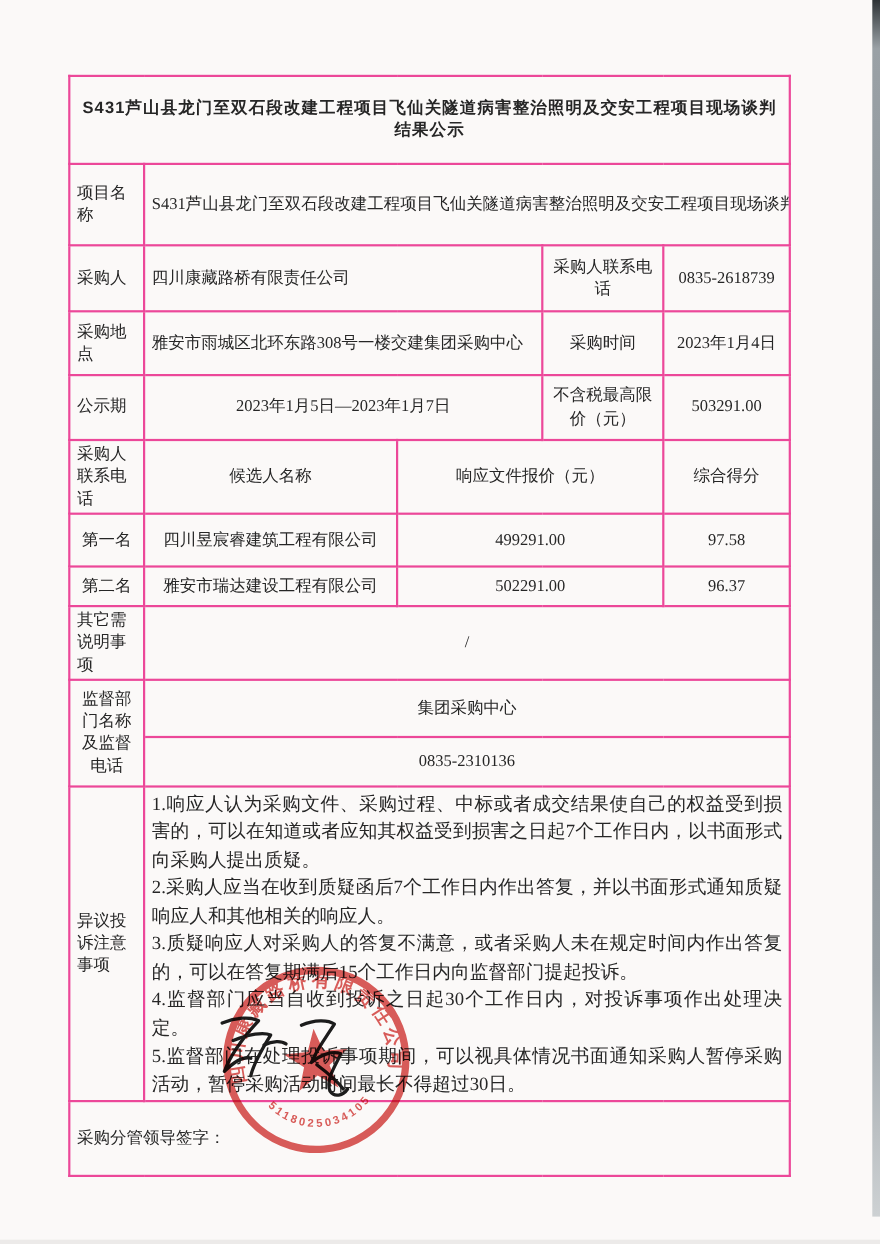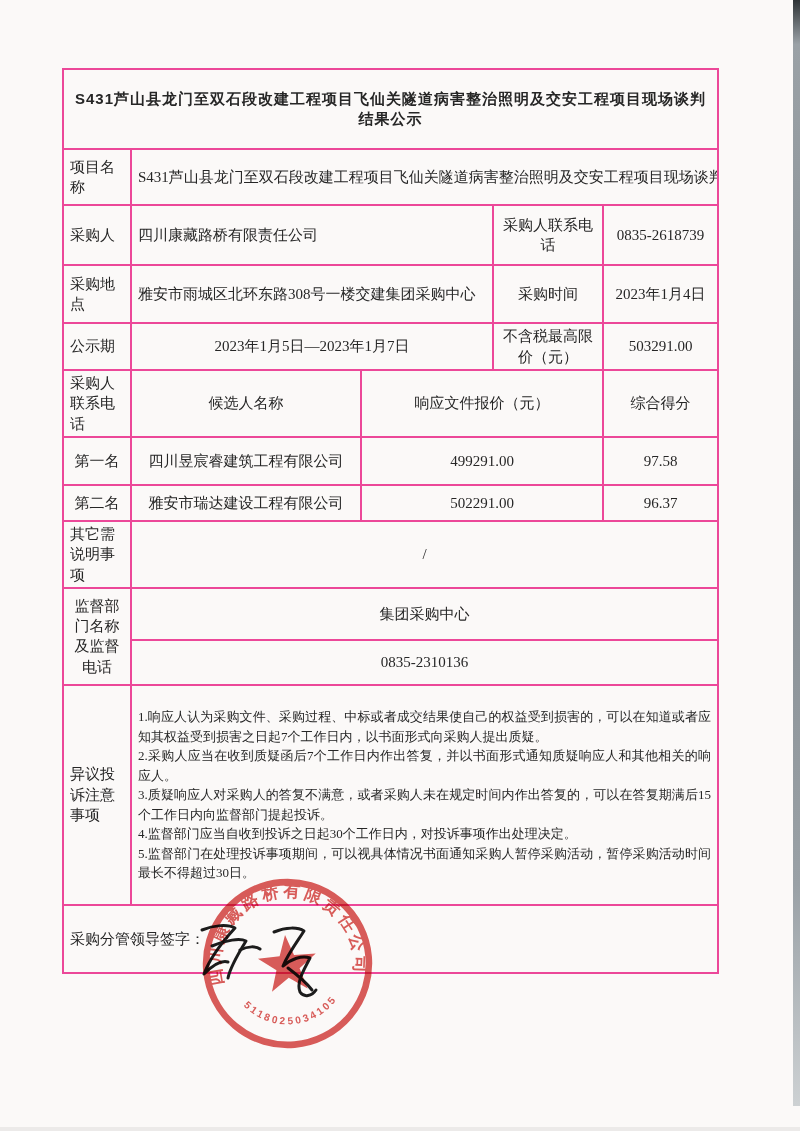--- a/index.html
+++ b/index.html
@@ -35,21 +35,21 @@
     font-family:"Liberation Sans","DejaVu Sans",sans-serif;
     font-weight:700;font-size:21px;letter-spacing:1px;
     text-align:center;line-height:1.75;padding:6px 10px;
   }
   td.lab{text-align:left;padding-left:4px;padding-right:4px;}
   td.lab-c{text-align:center;padding-left:2px;padding-right:2px;margin-top:12px;}
   td.c{text-align:center;}
   td.l{text-align:left;}
   td.project-val{font-size:14px;white-space:nowrap;padding-left:5px;}
   td.notice-cell{padding:10px 8px 8px 9px;}
-  .notice-line{font-size:13px;line-height:1.5;text-align:justify;}
+  .notice-line{font-size:17px;line-height:1.5;text-align:justify;}
   td.sig-cell{padding-left:5px;font-size:15.5px;}
   svg.signature{position:absolute;left:188px;top:916px;width:168px;height:92px;z-index:3;}
   svg.stamp{
     position:absolute;left:201px;top:877px;width:173px;height:173px;z-index:4;
     mix-blend-mode:multiply;opacity:.93;transform:rotate(-5deg);
   }
 </style>
 </head>
 <body>
 
@@ -62,40 +62,40 @@
         <col style="width:132px">
       <col style="width:110px">
         <col style="width:115px">
     </colgroup>
 
     <tbody>
         <tr style="height:80px">
       <td class="title-cell" colspan="5">S431芦山县龙门至双石段改建工程项目飞仙关隧道病害整治照明及交安工程项目现场谈判结果公示</td>
     </tr>
 
-    <tr style="height:56px">
+    <tr style="height:74px">
       <td class="lab">项目名称</td>
       <td class="project-val" colspan="4">S431芦山县龙门至双石段改建工程项目飞仙关隧道病害整治照明及交安工程项目现场谈判</td>
     </tr>
 
     <tr style="height:60px">
       <td class="lab">采购人</td>
       <td class="l" colspan="2">四川康藏路桥有限责任公司</td>
       <td class="c">采购人联系电话</td>
       <td class="c">0835-2618739</td>
     </tr>
 
     <tr style="height:58px">
       <td class="lab">采购地点</td>
       <td class="l" colspan="2">雅安市雨城区北环东路308号一楼交建集团采购中心</td>
       <td class="c">采购时间</td>
       <td class="c">2023年1月4日</td>
     </tr>
 
-    <tr style="height:47px">
+    <tr style="height:59px">
       <td class="lab">公示期</td>
       <td class="c" colspan="2">2023年1月5日—2023年1月7日</td>
       <td class="c">不含税最高限价（元）</td>
       <td class="c">503291.00</td>
     </tr>
 
     <tr style="height:67px">
       <td class="lab">采购人联系电话</td>
       <td class="c">候选人名称</td>
       <td class="c" colspan="2">响应文件报价（元）</td>

